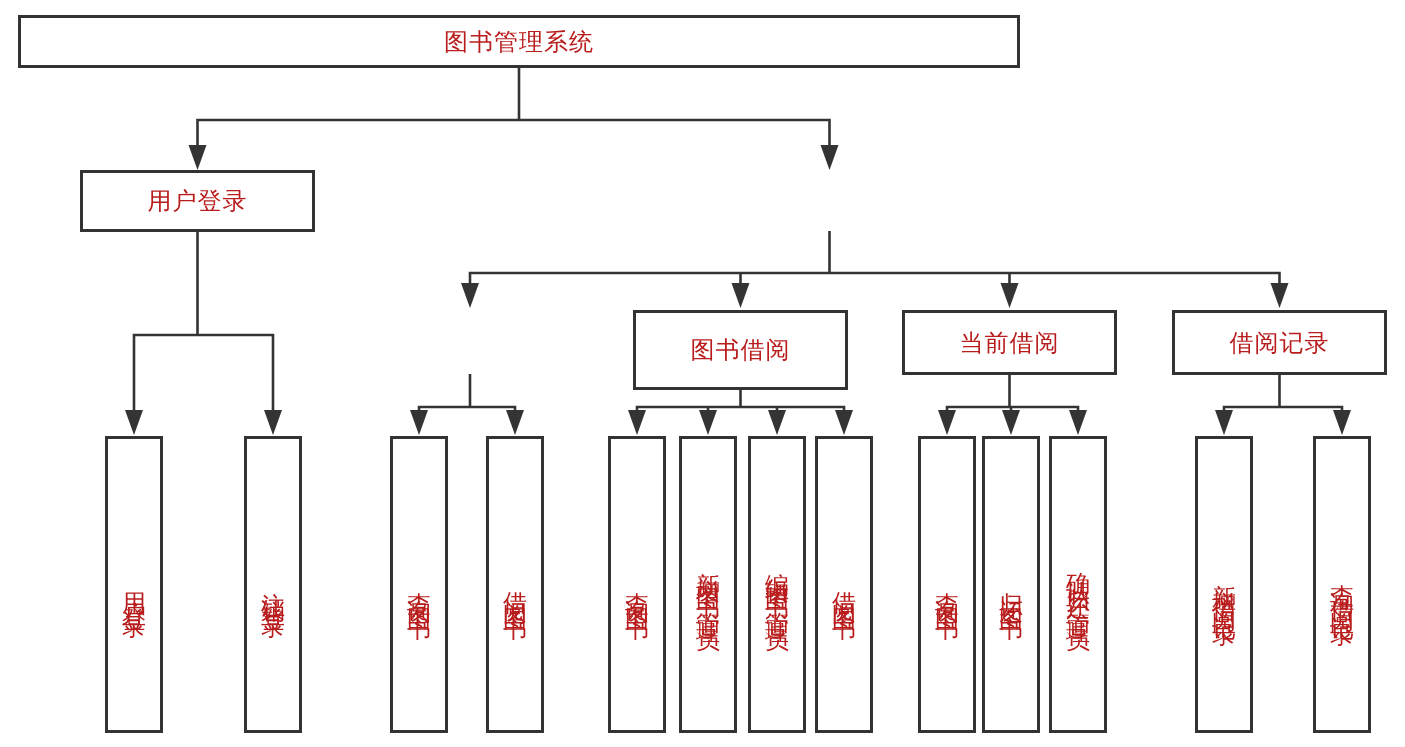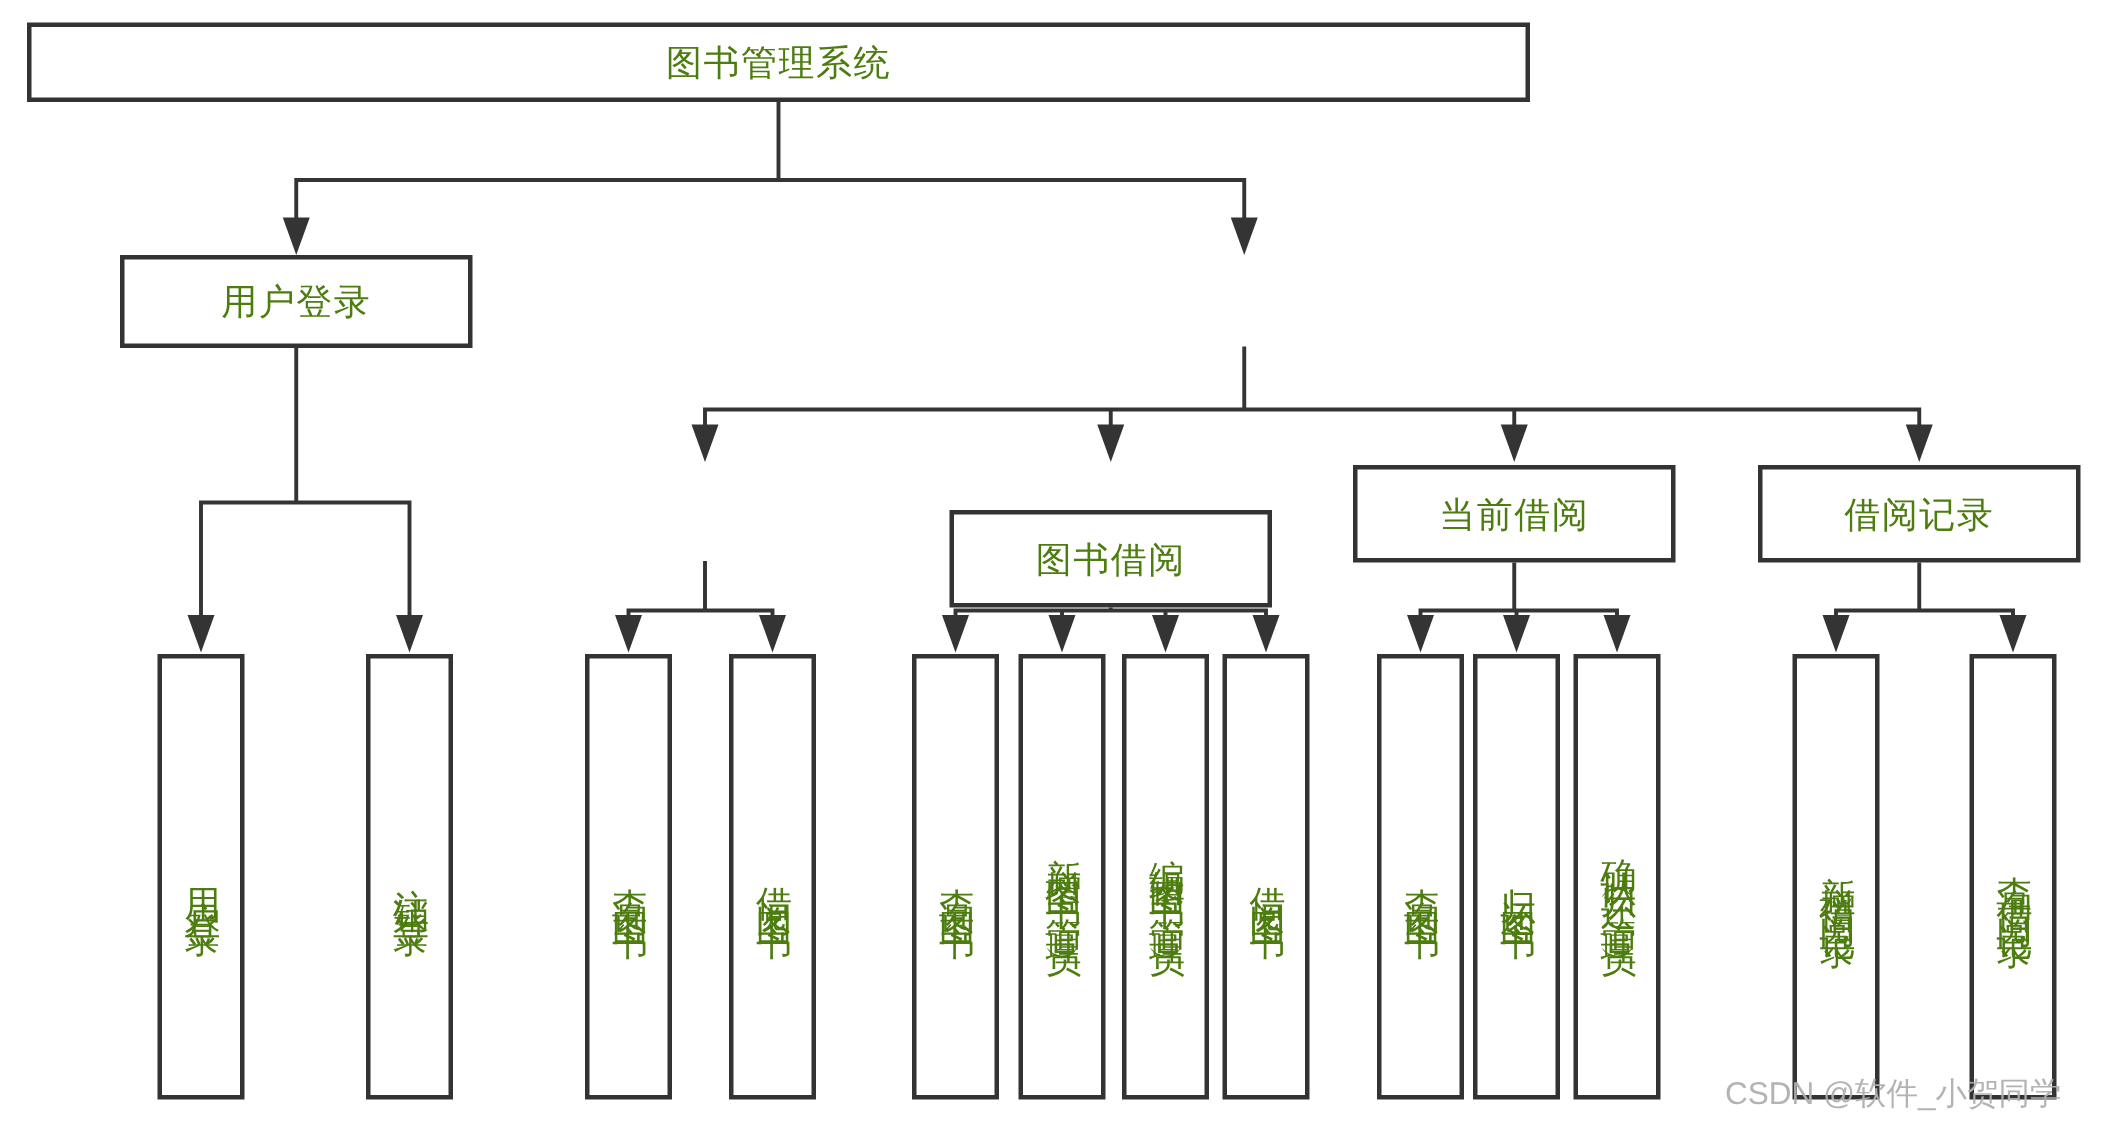--- a/index.html
+++ b/index.html
@@ -6,21 +6,21 @@
   .canvas {
     position:relative; width:1405px; height:747px; background:#ffffff;
     font-family:"Liberation Sans", sans-serif; overflow:hidden;
   }
   .wires { position:absolute; left:0; top:0; width:1405px; height:747px; }
   .wires path { stroke:#343434; stroke-width:2.6; fill:none; }
   .wires polygon { fill:#343434; stroke:none; }
   .box, .vbox {
     position:absolute; box-sizing:border-box; background:#ffffff;
     border:3px solid #333333; display:flex; align-items:center; justify-content:center;
-    color:#4d7c0f;
+    color:#b91c1c;
   }
   .box span { font-size:24px; letter-spacing:1px; white-space:nowrap; }
   .vbox span {
     writing-mode:vertical-rl; text-orientation:mixed;
     font-size:24px; line-height:1; letter-spacing:8px; margin-bottom:-8px;
   }
   .watermark {
     position:absolute; left:1150px; top:715px; z-index:10;
     font-size:21px; color:rgba(175,175,175,0.95); white-space:nowrap;
   }
@@ -74,21 +74,21 @@
   </svg>
 
   <div class="box" style="left:18px; top:15px; width:1002px; height:53px;">
     <span>图书管理系统</span>
   </div>
 
   <div class="box" style="left:80px; top:170px; width:235px; height:62px;">
     <span>用户登录</span>
   </div>
 
-  <div class="box" style="left:633px; top:310px; width:215px; height:65px;margin-top:30px;">
+  <div class="box" style="left:633px; top:310px; width:215px; height:80px;">
     <span>图书借阅</span>
   </div>
   <div class="box" style="left:902px; top:310px; width:215px; height:65px;">
     <span>当前借阅</span>
   </div>
   <div class="box" style="left:1172px; top:310px; width:215px; height:65px;">
     <span>借阅记录</span>
   </div>
 
   <div class="vbox" style="left:105px; top:436px; width:58px; height:297px;">
@@ -128,15 +128,14 @@
     <span>确认归还（管理员）</span>
   </div>
 
   <div class="vbox" style="left:1195px; top:436px; width:58px; height:297px;">
     <span>新增借阅记录</span>
   </div>
   <div class="vbox" style="left:1313px; top:436px; width:58px; height:297px;">
     <span>查询借阅记录</span>
   </div>
 
-  <div class="watermark">CSDN @软件_小贺同学</div>
 
 </div>
 
 </body></html>

